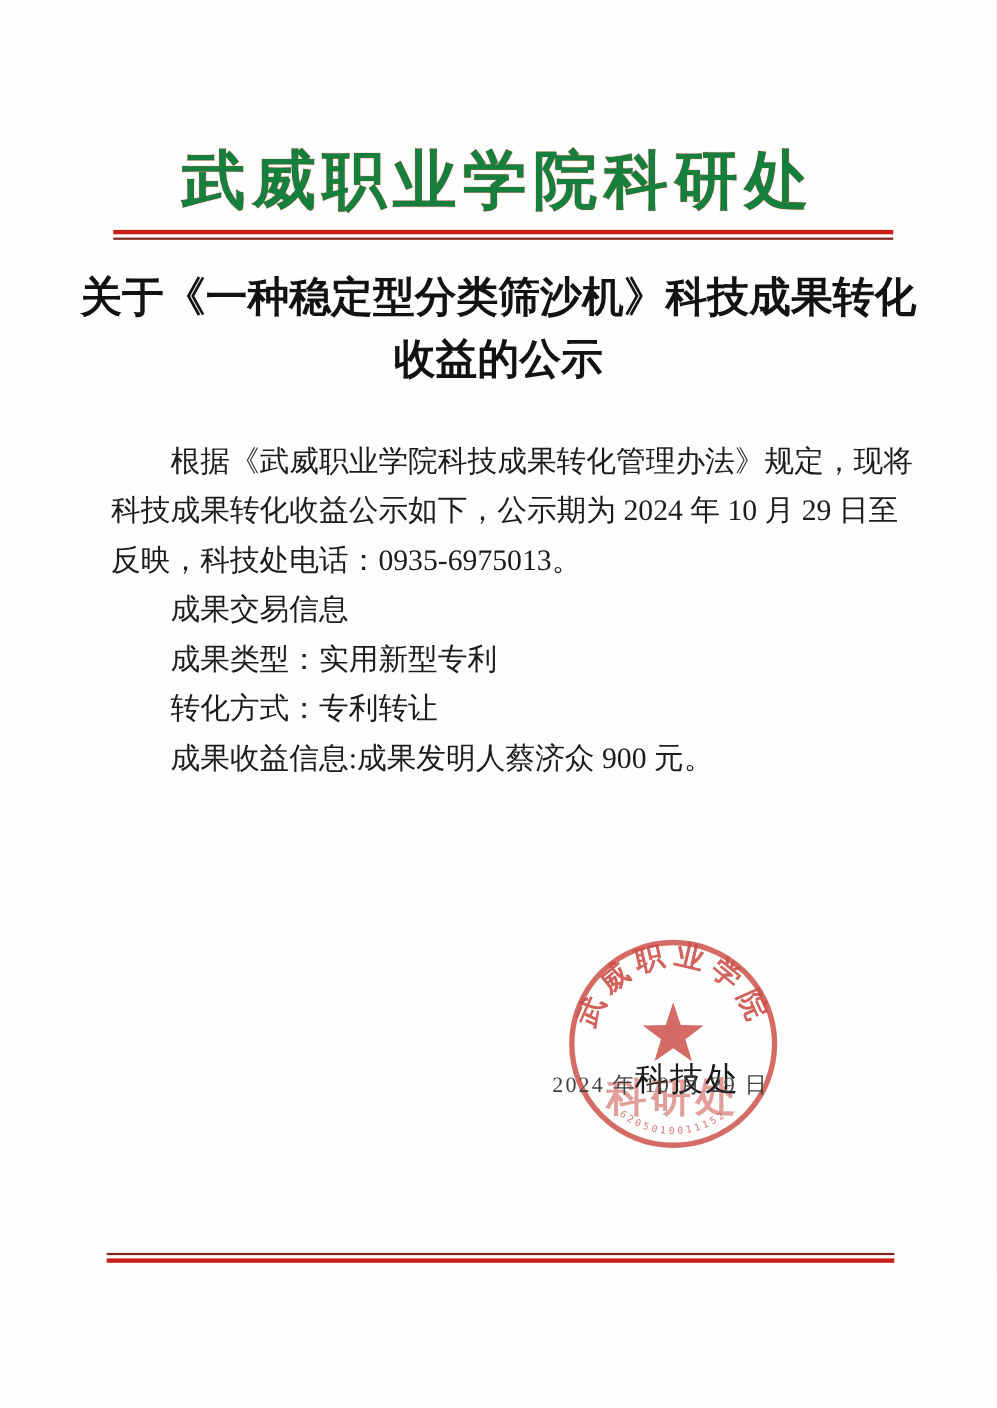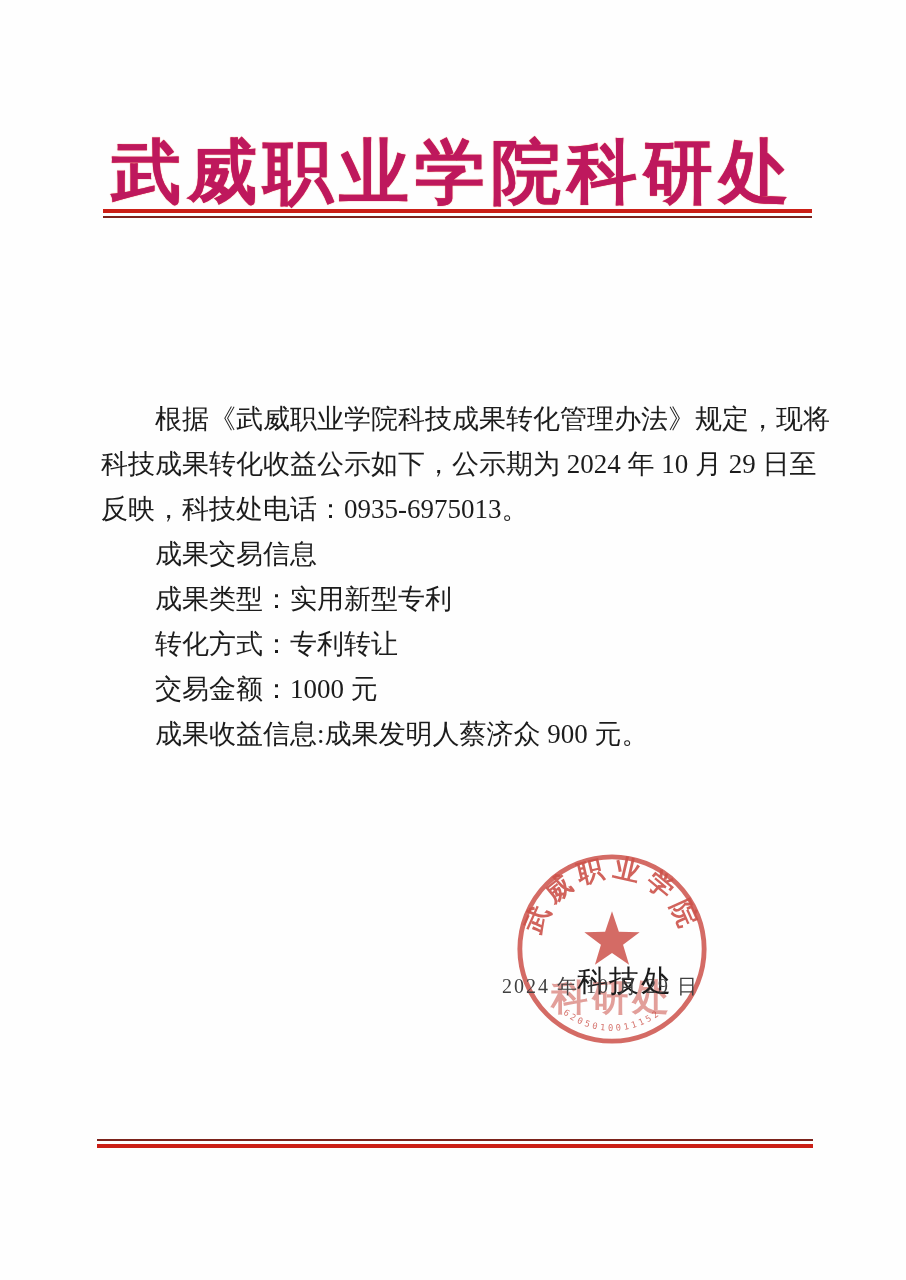--- a/index.html
+++ b/index.html
@@ -13,24 +13,24 @@
     overflow: hidden;
     font-family: "Liberation Serif", "DejaVu Serif", serif;
     color: #161616;
   }
   .org-title {
     position: absolute;
     top: 126px;
     left: 0;
     width: 100%;
     text-align: center;
-    font-size: 70px;
+    font-size: 58px;
     font-weight: bold;
     letter-spacing: 6px;
-    color: #be185d;
+    color: #15803d;
     text-shadow: 0 0 1px #e02418;
     white-space: nowrap;
   }
   .double-rule-top {
     position: absolute;
     top: 209px;
     left: 103px;
     width: 709px;
     height: 9px;
     border-top: 4px solid #cb1f16;
@@ -105,29 +105,32 @@
 </style>
 </head>
 <body>
 
 <div class="page">
 
   <div class="org-title">武威职业学院科研处</div>
 
   <div class="double-rule-top"></div>
 
+  <div class="doc-title">
+    <div>关于《一种稳定型分类筛沙机》科技成果转化</div>
+    <div>收益的公示</div>
+  </div>
 
   <div class="body-text">
     <div class="para-line first">根据《武威职业学院科技成果转化管理办法》规定，现将</div>
     <div class="para-line">科技成果转化收益公示如下，公示期为 2024 年 10 月 29 日至</div>
     <div class="para-line last">反映，科技处电话：0935-6975013。</div>
     <div class="info-line">成果交易信息</div>
     <div class="info-line">成果类型：实用新型专利</div>
     <div class="info-line">转化方式：专利转让</div>
-    <div class="info-line">交易金额：1000 元</div>
     <div class="info-line">成果收益信息:成果发明人蔡济众 900 元。</div>
   </div>
 
   <svg class="seal" viewBox="0 0 200 200" xmlns="http://www.w3.org/2000/svg">
     <defs>
       <path id="arcTop" d="M 26.5 91.5 A 74 74 0 0 1 173.5 91.5" fill="none"></path>
       <path id="arcBottom" d="M 22.8 130 A 82 82 0 0 0 177.2 130" fill="none"></path>
     </defs>
     <circle cx="100" cy="100" r="95" fill="none" stroke="#c53a31" stroke-width="5" opacity="0.85"></circle>
     <polygon points="100,61 107.1,82.3 128.5,82.7 111.4,95.7 117.6,116.3 100,104 82.4,116.3 88.6,95.7 71.5,82.7 92.9,82.3" fill="#c53a31" opacity="0.85"></polygon>

